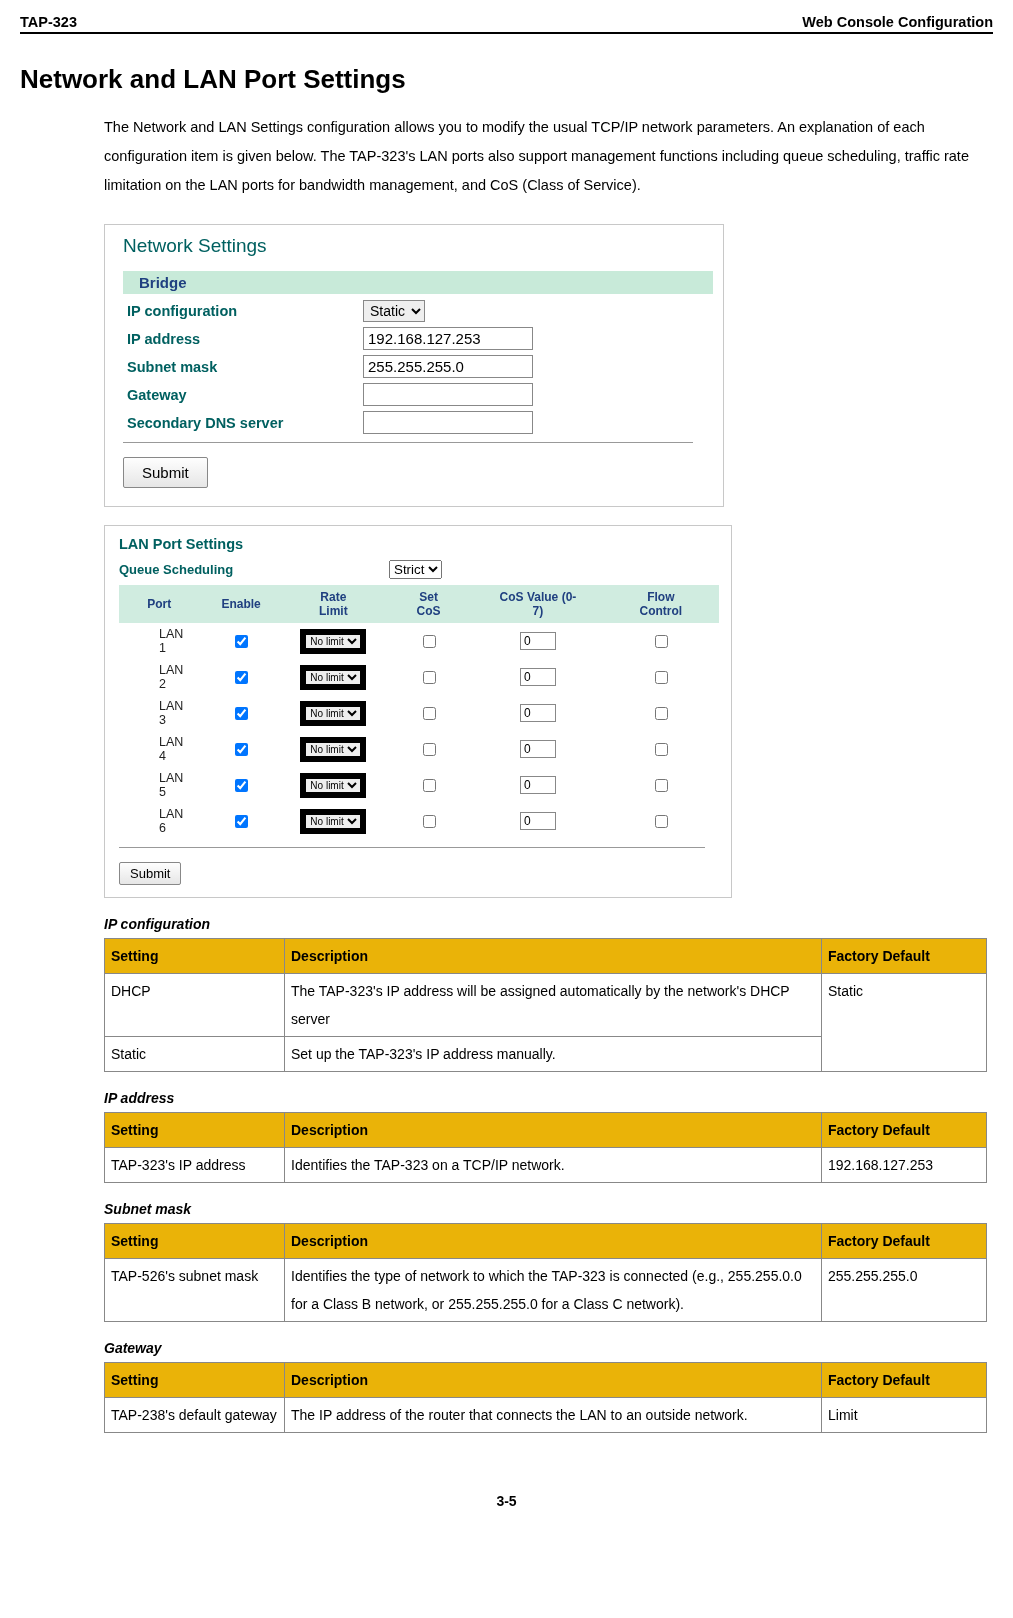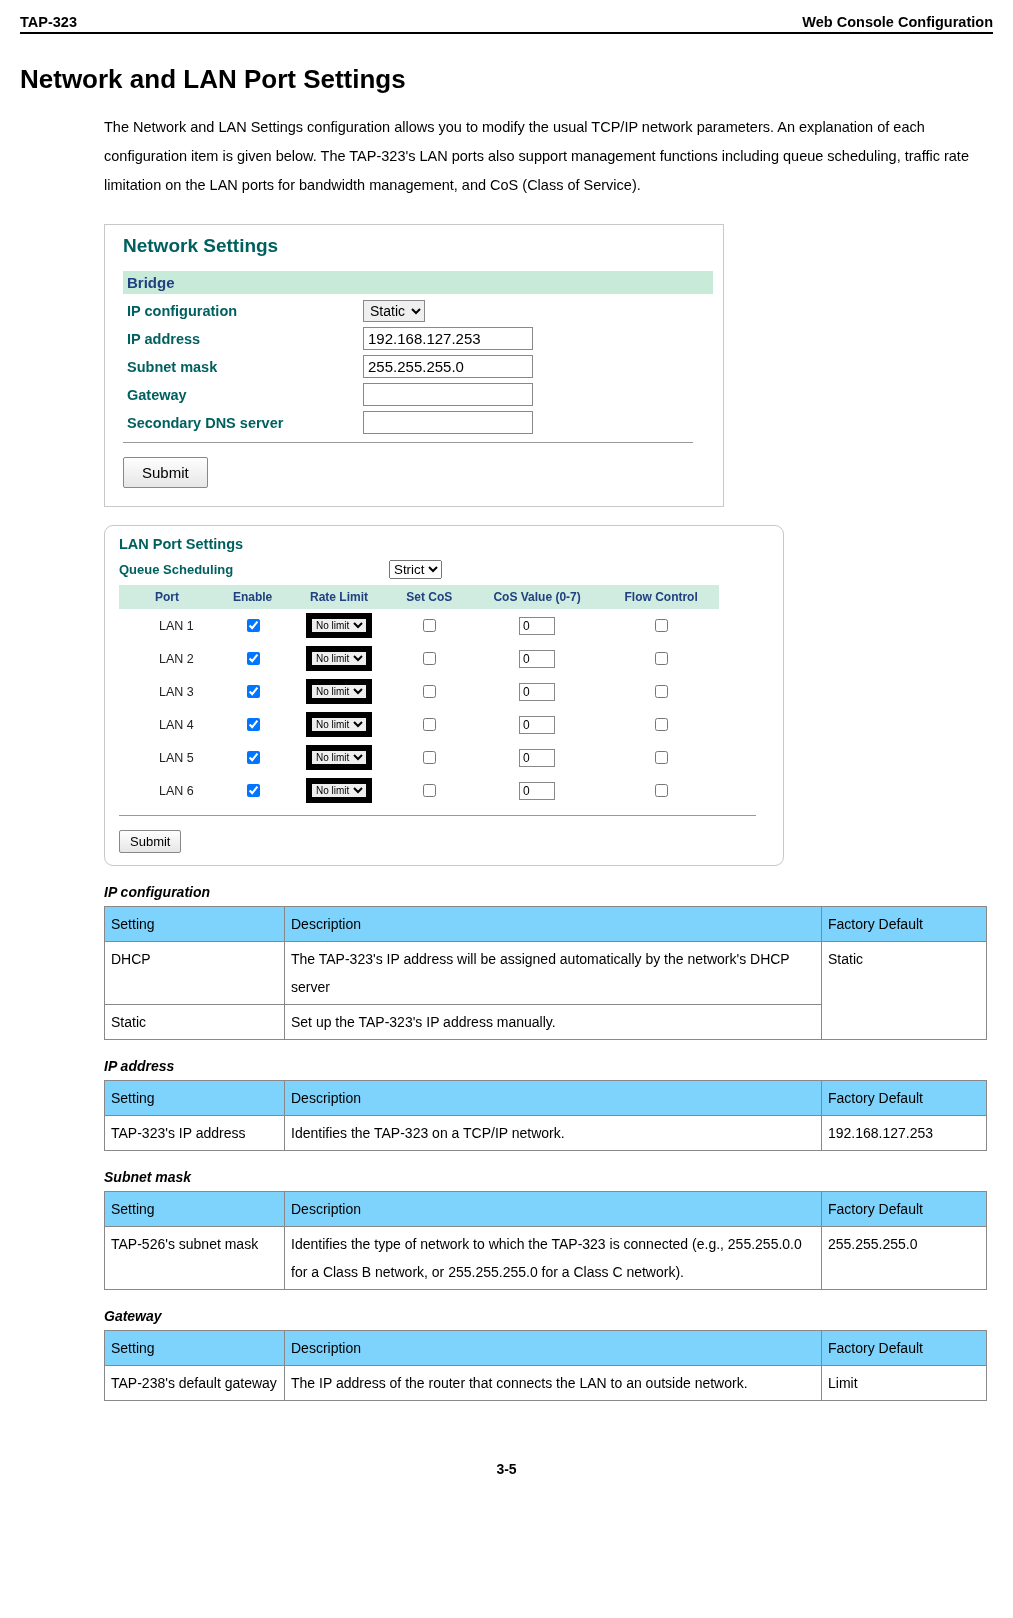--- a/index.html
+++ b/index.html
@@ -42,29 +42,29 @@
     border: 1px solid #c8c8c8;
     margin-bottom: 18px;
     background: #fff;
   }
   .panel-inner {
     padding: 10px 18px 18px 18px;
   }
   .panel-title {
     color: #006060;
     font-size: 19px;
-    font-weight: bold;
+    font-weight: normal;
     margin-bottom: 14px;
   }
   .bridge-bar {
     background: #c8ead9;
     color: #204080;
     font-weight: bold;
     font-size: 15px;
-    padding: 3px 4px;
+    padding: 3px 16px;
     margin-bottom: 6px;
     width: 590px;
   }
   .ns-row {
     display: flex;
     align-items: center;
     margin: 5px 0;
   }
   .ns-label {
     width: 240px;
@@ -128,21 +128,21 @@
     border-collapse: collapse;
     width: 600px;
     font-size: 12.5px;
     font-family: Arial, sans-serif;
   }
   table.lan th {
     background: #d0ece0;
     color: #204080;
     font-weight: bold;
     text-align: center;
-    padding: 5px 12px;
+    padding: 5px 22px;
     font-size: 12px;
   }
   table.lan td {
     text-align: center;
     padding: 4px 6px;
   }
   table.lan td.portname {
     text-align: left;
     padding-left: 40px;
     color: #222;
@@ -171,22 +171,22 @@
     font-size: 14px;
   }
   table.desc th, table.desc td {
     border: 1px solid #888;
     padding: 3px 6px;
     vertical-align: top;
     text-align: left;
     line-height: 2.0;
   }
   table.desc th {
-    background: #7dd3fc;
-    font-weight: normal;
+    background: #eab308;
+    font-weight: bold;
     margin-left: 33px;
   }
   table.desc th.c-setting { width: 180px; }
   table.desc th.c-desc { }
   table.desc th.c-def { width: 165px; }
   .page-number {
     text-align: center;
     font-weight: bold;
     font-size: 14px;
     margin-top: 60px;
@@ -234,21 +234,21 @@
         </div>
         <div class="ns-row">
           <div class="ns-label">Secondary DNS server</div>
           <div class="ns-ctrl"><input type="text" value="" style=""></div>
         </div>
         <hr class="hr-thin">
         <button class="submit-btn">Submit</button>
       </div>
     </div>
 
-    <div class="panel" style="width:680px;border-radius:9px;">
+    <div class="panel" style="width:628px;">
       <div class="panel-inner" style="padding:10px 14px 12px 14px;">
         <div class="lan-title">LAN Port Settings</div>
         <div class="queue-row">
           <span class="queue-label">Queue Scheduling</span>
           <select>
             <option>Strict</option>
           </select>
         </div>
         <table class="lan">
           <thead>

